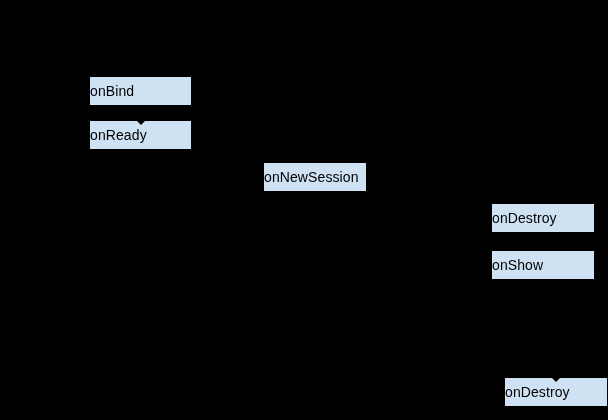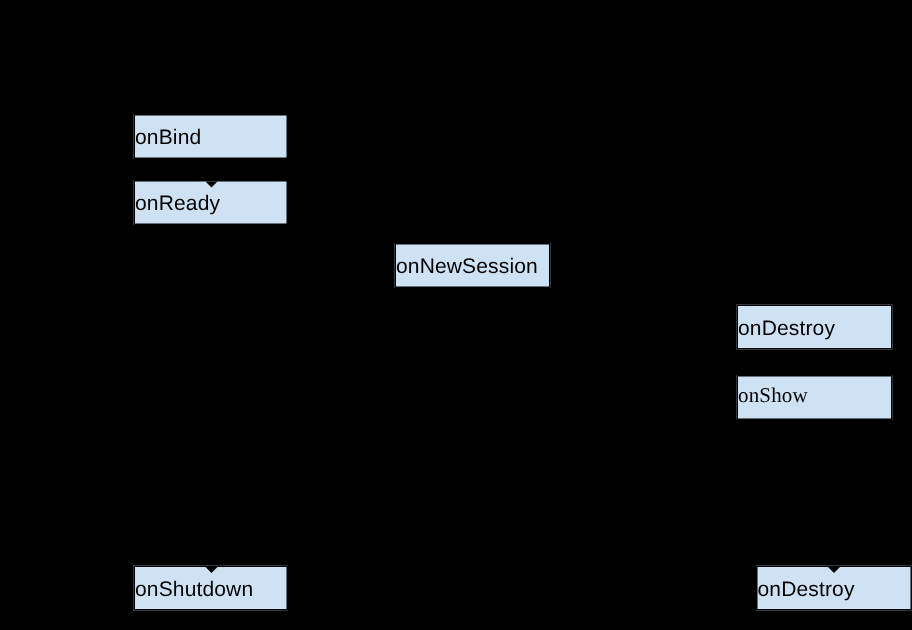--- a/index.html
+++ b/index.html
@@ -67,28 +67,24 @@
   </div>
 
   <div class="node n-onnewsession" style="background: rgb(207, 226, 243); border-color: rgb(0, 0, 0); color: rgb(0, 0, 0);">
     <span>onNewSession</span>
   </div>
 
   <div class="node n-oncreate" style="background: rgb(207, 226, 243); border-color: rgb(0, 0, 0); color: rgb(0, 0, 0);">
     <span>onDestroy</span>
   </div>
 
-  <div class="node n-onshow" style="background: rgb(207, 226, 243); border-color: rgb(0, 0, 0); color: rgb(0, 0, 0); font-family: Liberation Serif, serif;">
+  <div class="node n-onshow" style="background: rgb(207, 226, 243); border-color: rgb(0, 0, 0); color: rgb(0, 0, 0);">
     <span>onShow</span>
   </div>
 
 
-  <div class="node n-onshutdown" style="background: rgb(207, 226, 243); border-color: rgb(0, 0, 0); color: rgb(0, 0, 0);">
-    <span class="arrow-tip"></span>
-    <span>onShutdown</span>
-  </div>
 
   <div class="node n-ondestroy" style="background: rgb(207, 226, 243); border-color: rgb(0, 0, 0); color: rgb(0, 0, 0);">
     <span class="arrow-tip"></span>
     <span>onDestroy</span>
   </div>
 
 </div>
 
 </body></html>

